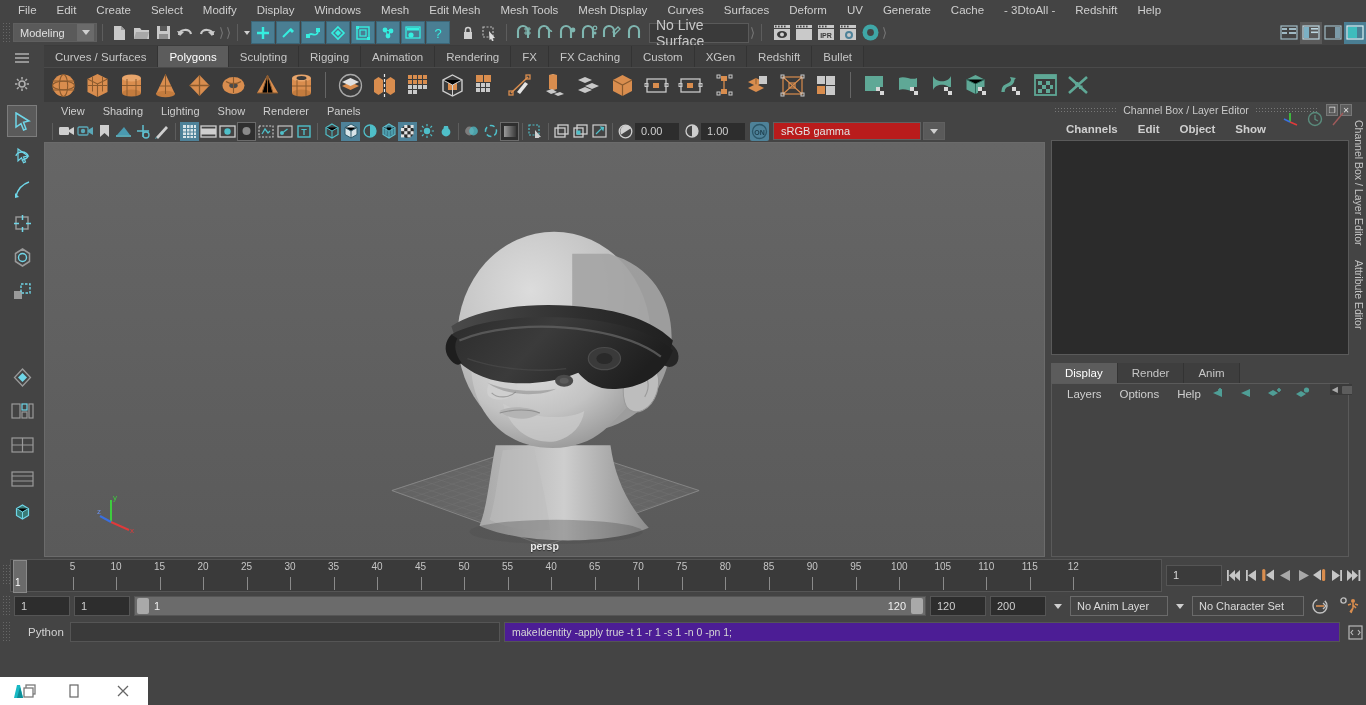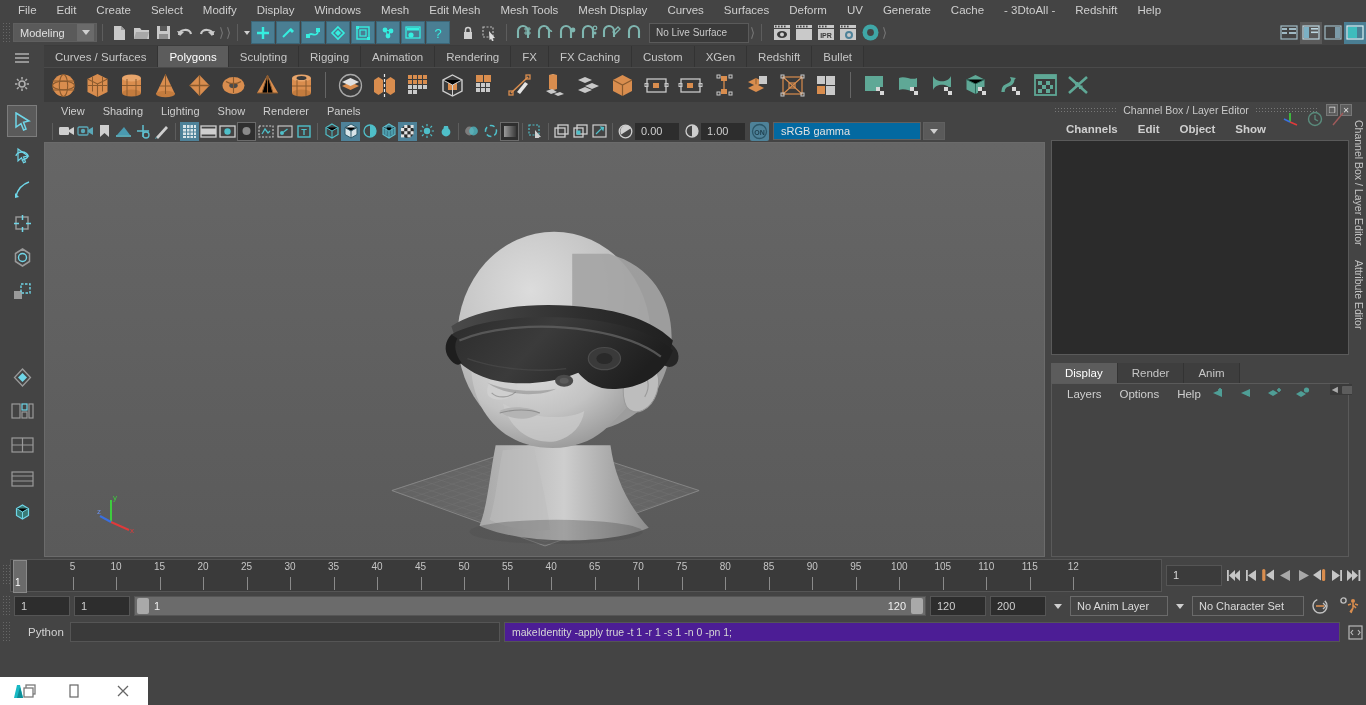--- a/index.html
+++ b/index.html
@@ -42,21 +42,21 @@
     background: #6a6a6a; display: flex; align-items: center; justify-content: center;
   }
   .tri-down { width:0;height:0;border-left:4px solid transparent;border-right:4px solid transparent;border-top:5px solid #cfcfcf; }
   .sep-v { width: 1px; height: 17px; background: #5d5d5d; margin: 0 5px; flex:none; }
   .sep-b { width: 7px; height: 18px; flex:none; display:flex;align-items:center;justify-content:center;color:#777;font-size:13px;}
   .sicon { width: 22px; height: 22px; flex: none; display:flex; align-items:center; justify-content:center; }
   .sicon svg, .tbicon svg { display:block; }
   .btn-blue { width:24px;height:23px;background:#4a7e93;border:1px solid #3c6678;display:flex;align-items:center;justify-content:center;flex:none;margin-right:1px;}
   .livesurface {
     height: 20px; width: 100px; background: #3a3a3a; border: 1px solid #5a5a5a;
-    color: #c8c8c8; font-size: 10px; display: flex; align-items: center; padding-left: 6px;
+    color: #c8c8c8; font-size: 14px; display: flex; align-items: center; padding-left: 6px;
   }
 
   
   #shelfwrap { display: flex; height: 57px; background: #3b3b3b; }
   #shelf-left { width: 44px; background: #444; display:flex; flex-direction:column; align-items:center; padding-top:3px; gap:6px;}
   .shelf-gear { width:20px;height:20px;display:flex;align-items:center;justify-content:center;}
   #shelf-right { flex: 1; display: flex; flex-direction: column; }
   #shelftabs { height: 22px; display: flex; align-items: flex-end; background: #3b3b3b; }
   .shelftab {
     height: 21px; padding: 0 11px; font-size: 11.5px; color: #c6c6c6;
@@ -90,21 +90,21 @@
   .vpmenu { font-size: 11px; color: #cdcdcd; padding: 0 9px; line-height:18px; cursor:default;}
   #vptoolbar { height: 22px; display: flex; align-items: center; background: #444; padding-left: 2px;}
   .vpi { width: 19px; height: 19px; display:flex;align-items:center;justify-content:center;flex:none;}
   .vpi.on { background: #4e8299; }
   .vpi.dark { background: #2f2f2f; border:1px solid #6a6a6a;}
   .vpnum {
     width: 44px; height: 17px; background: #2d2d2d; color: #cfcfcf;
     font-size: 11px; display:flex;align-items:center;padding-left:6px;flex:none;
   }
   .vpgammabox {
-    width: 148px; height: 18px; background: #0369a1; color:#e2e2e2;
+    width: 148px; height: 18px; background: #b91c1c; color:#e2e2e2;
     font-size:11px; display:flex;align-items:center;padding-left:7px;flex:none;border:1px solid #606060;
   }
   .vpgamma-arrow { width:22px;height:18px;background:#5a5a5a;border:1px solid #606060;display:flex;align-items:center;justify-content:center;flex:none;margin-left:2px;}
   #viewport {
     flex: 1; position: relative; background: #5e5e5e; overflow: hidden;
     border: 1px solid #6b6b6b;
   }
   #persplabel {
     position: absolute; bottom: 4px; left: 0; right: 0; text-align: center;
     color: #e8e8e8; font-size: 10.5px; font-weight: bold; text-shadow: 0 1px 1px rgba(0,0,0,.5);
@@ -1208,20 +1208,21 @@
         
         <svg id="axisgiz" width="42" height="42" viewBox="0 0 42 42">
           <line x1="14" y1="30" x2="14" y2="8" stroke="#3ecb3e" stroke-width="2"></line>
           <line x1="14" y1="30" x2="32" y2="38" stroke="#e03a3a" stroke-width="2"></line>
           <line x1="14" y1="30" x2="3" y2="24" stroke="#3a6fe0" stroke-width="2"></line>
           <text x="16" y="8" font-size="8" fill="#3ecb3e" font-family="Liberation Sans">y</text>
           <text x="33" y="41" font-size="8" fill="#e03a3a" font-family="Liberation Sans">x</text>
           <text x="0" y="22" font-size="8" fill="#6b8fe8" font-family="Liberation Sans">z</text>
         </svg>
 
+        <div id="persplabel">persp</div>
       </div>
     </div>
 
     <div id="rightpanel">
       <div id="cbtitle">
         <span class="dots"></span>
         <span class="t">Channel Box / Layer Editor</span>
         <span class="dots"></span>
         <span class="winbtn">❐</span>
         <span class="winbtn">✕</span>

